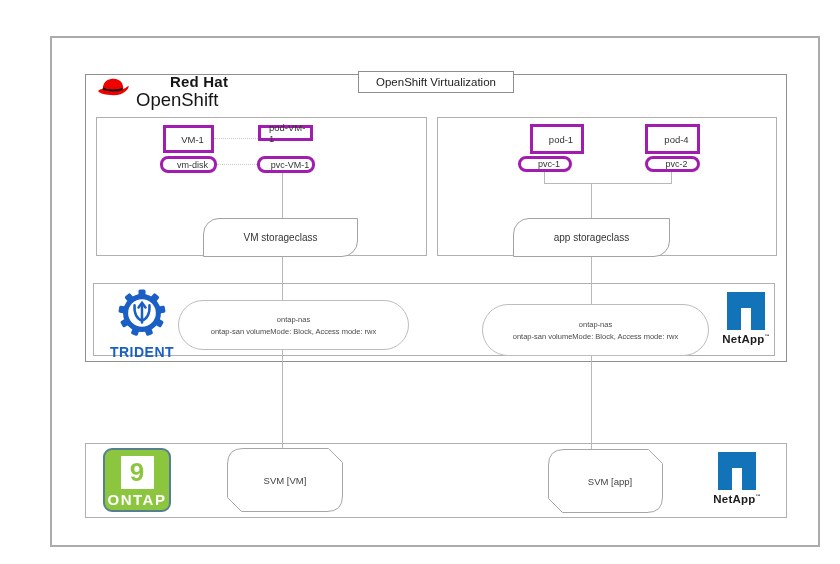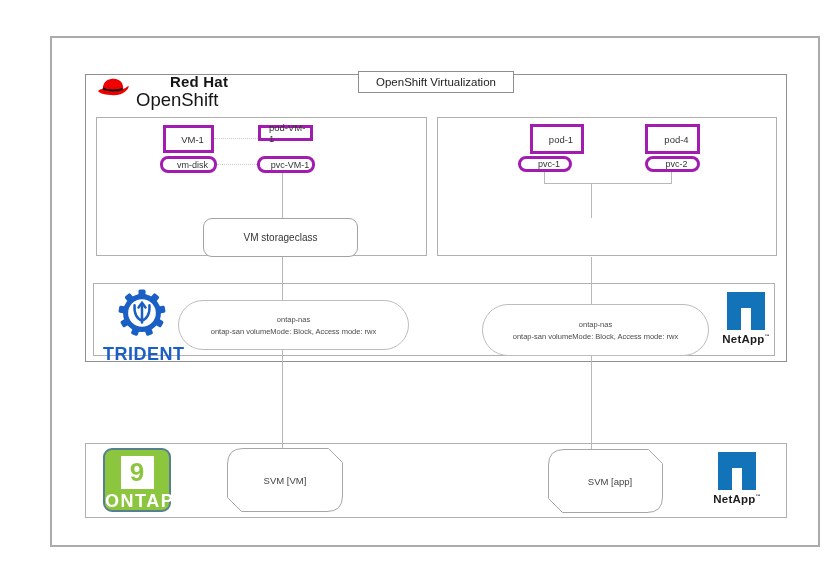--- a/index.html
+++ b/index.html
@@ -27,33 +27,33 @@
   .dotline{border-top:1.5px dotted #c9c9c9;z-index:1;}
   
   .rh-logo{left:96px;top:74px;display:flex;gap:6px;align-items:flex-start;z-index:2;}
   .rh-text{display:flex;flex-direction:column;line-height:1;}
   .rh-l1{font-size:15px;font-weight:bold;color:#151515;letter-spacing:.2px;margin-left:34px;}
   .rh-l2{font-size:18.5px;font-weight:500;color:#151515;margin-top:2px;}
   .osv-label{left:358px;top:71px;width:156px;height:22px;border:1px solid #8f8f8f;background:#fff;
              display:flex;align-items:center;justify-content:center;font-size:11.5px;color:#222;z-index:3;}
   
   .trident-wrap{left:103px;top:288px;width:78px;text-align:center;z-index:2;}
-  .trident-name{font-size:18px;font-weight:bold;color:#1a5fc4;letter-spacing:.5px;margin-top:2px;}
+  .trident-name{font-size:14px;font-weight:bold;color:#1a5fc4;letter-spacing:.5px;margin-top:2px;}
   
   .netapp{width:64px;text-align:center;z-index:2;}
   .netapp-square{width:38px;height:38px;background:#1373b9;margin:0 auto;position:relative;}
   .netapp-slot{position:absolute;left:14px;top:16px;width:10px;height:22px;background:#fff;}
   .netapp-word{font-size:11.5px;font-weight:bold;color:#1c1c1c;margin-top:3px;letter-spacing:.2px;}
   .netapp-word sup{font-size:5px;}
   
   .ontap{left:103px;top:448px;width:68px;height:64px;background:#8cc63f;border:2px solid #56808f;
          border-radius:9px;z-index:2;text-align:center;}
   .ontap-nine{width:33px;height:33px;background:#fff;margin:6px auto 0;display:flex;align-items:center;
               justify-content:center;font-size:26px;font-weight:bold;color:#8cc63f;}
-  .ontap-word{color:#fff;font-weight:bold;font-size:18px;letter-spacing:1.5px;margin-top:2px;}
+  .ontap-word{color:#fff;font-weight:bold;font-size:15px;letter-spacing:1.5px;margin-top:2px;}
   
   .svm{z-index:2;}
   .svm svg{position:absolute;left:0;top:0;}
   .svm-label{position:absolute;left:0;top:0;width:100%;height:100%;display:flex;align-items:center;
              justify-content:center;font-size:9.5px;color:#444;}
 </style>
 </head>
 <body>
 
 <div id="canvas">
@@ -78,26 +78,27 @@
 
   <div class="abs osv-label">OpenShift Virtualization</div>
 
   <div class="abs panel" style="left:96px;top:117px;width:331px;height:139px;"></div>
   <div class="abs panel" style="left:437px;top:117px;width:340px;height:139px;"></div>
 
   <div class="abs node" style="left:163px;top:125px;width:51px;height:28px;">VM-1</div>
   <div class="abs node" style="left:258px;top:125px;width:55px;height:16px;">pod-VM-1</div>
   <div class="abs node pvc" style="left:160px;top:156px;width:57px;height:17px;">vm-disk</div>
   <div class="abs node pvc" style="left:257px;top:156px;width:58px;height:17px;">pvc-VM-1</div>
-  <div class="abs sc" style="left:203px;top:218px;width:155px;height:39px;border-radius:9px;">VM storageclass</div>
+  <div class="abs sc" style="left:203px;top:218px;width:155px;height:39px;">VM storageclass</div>
 
   <div class="abs node" style="left:518px;top:124px;width:54px;height:30px;margin-left:12px;">pod-1</div>
   <div class="abs node pvc" style="left:518px;top:156px;width:54px;height:16px;">pvc-1</div>
   <div class="abs node" style="left:645px;top:124px;width:55px;height:30px;">pod-4</div>
   <div class="abs node pvc" style="left:645px;top:156px;width:55px;height:16px;">pvc-2</div>
+  <div class="abs sc" style="left:513px;top:218px;width:157px;height:39px;">app storageclass</div>
 
   <div class="abs dotline" style="left:214px;top:138px;width:44px;"></div>
   <div class="abs dotline" style="left:217px;top:164px;width:40px;"></div>
   <div class="abs vline" style="left:282px;top:173px;height:45px;"></div>
   <div class="abs vline" style="left:282px;top:257px;height:191px;"></div>
   <div class="abs vline" style="left:544px;top:172px;height:11px;"></div>
   <div class="abs vline" style="left:671px;top:172px;height:11px;"></div>
   <div class="abs hline" style="left:544px;top:183px;width:128px;"></div>
   <div class="abs vline" style="left:591px;top:183px;height:35px;"></div>
   <div class="abs vline" style="left:591px;top:257px;height:192px;"></div>

